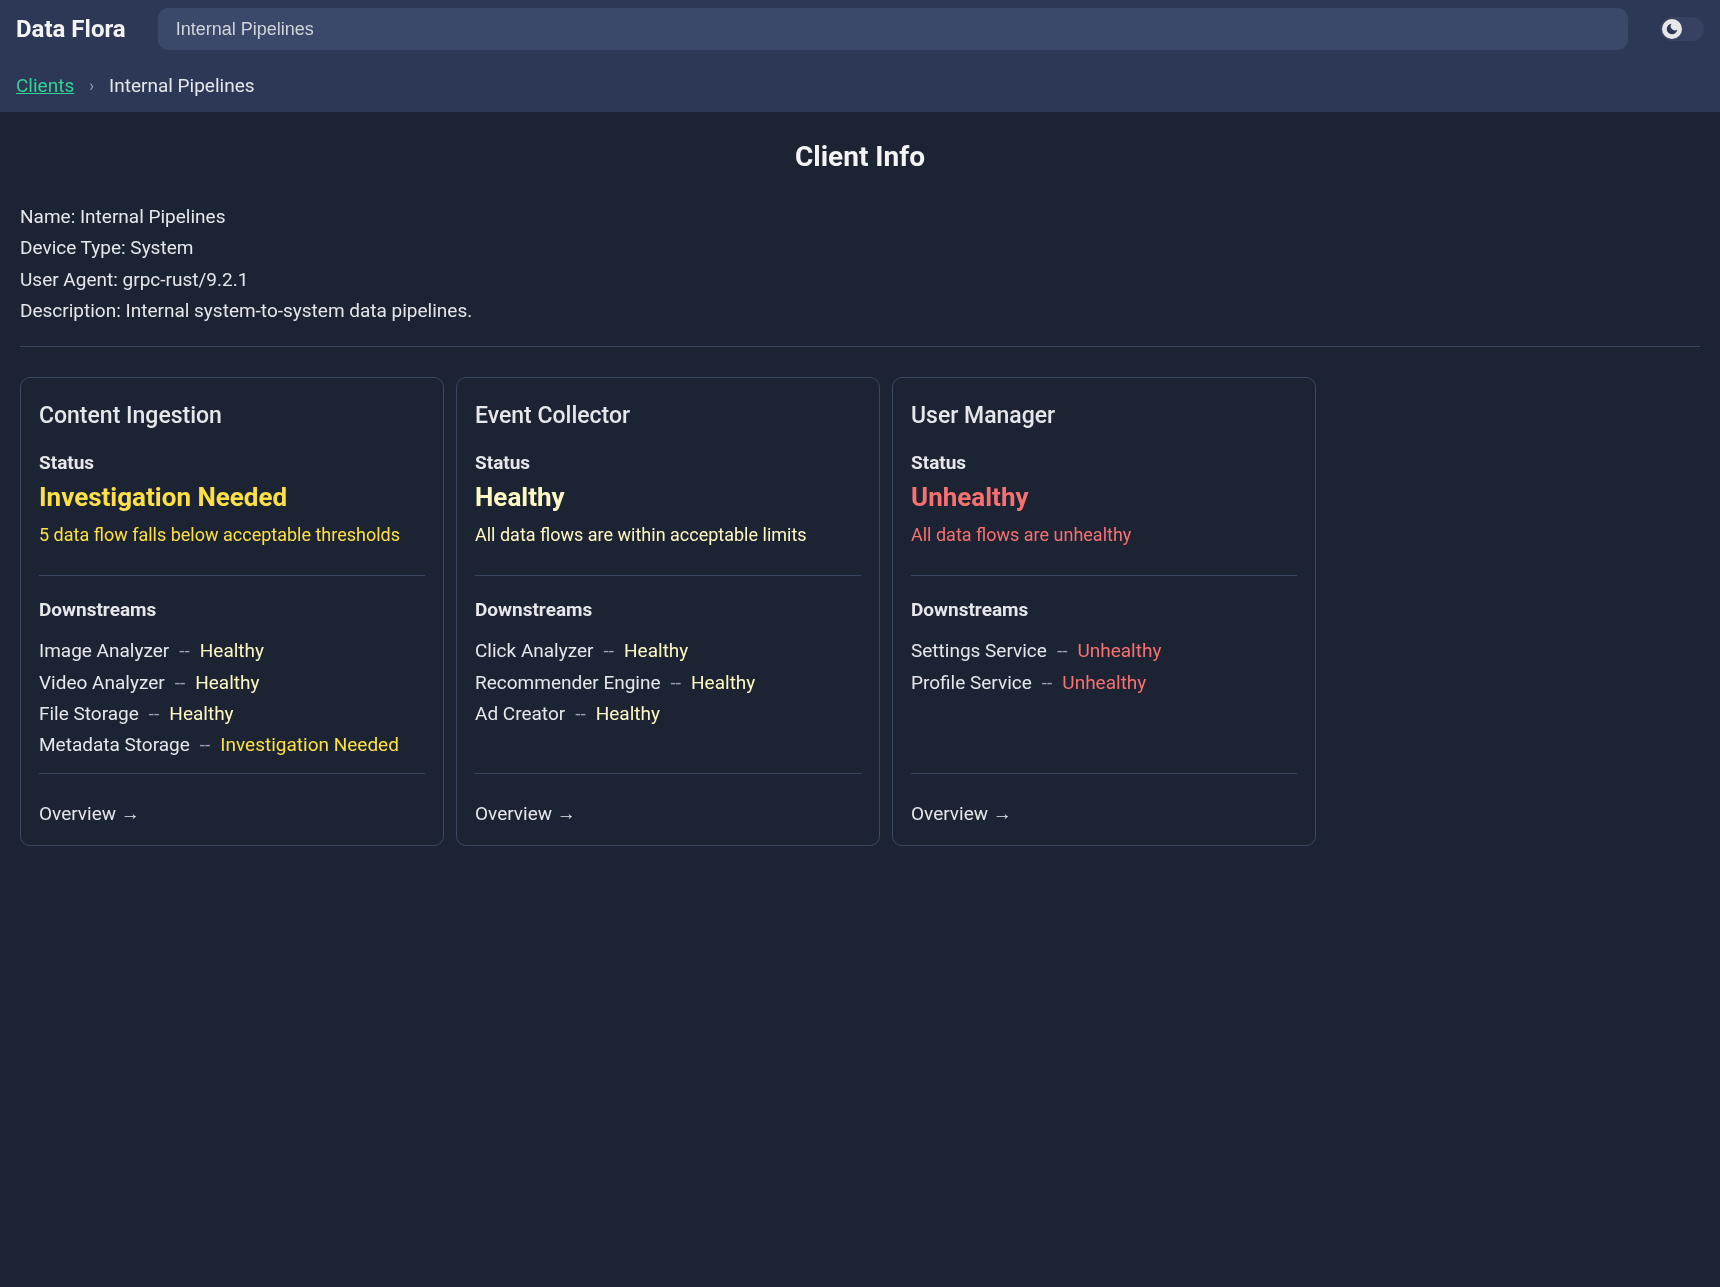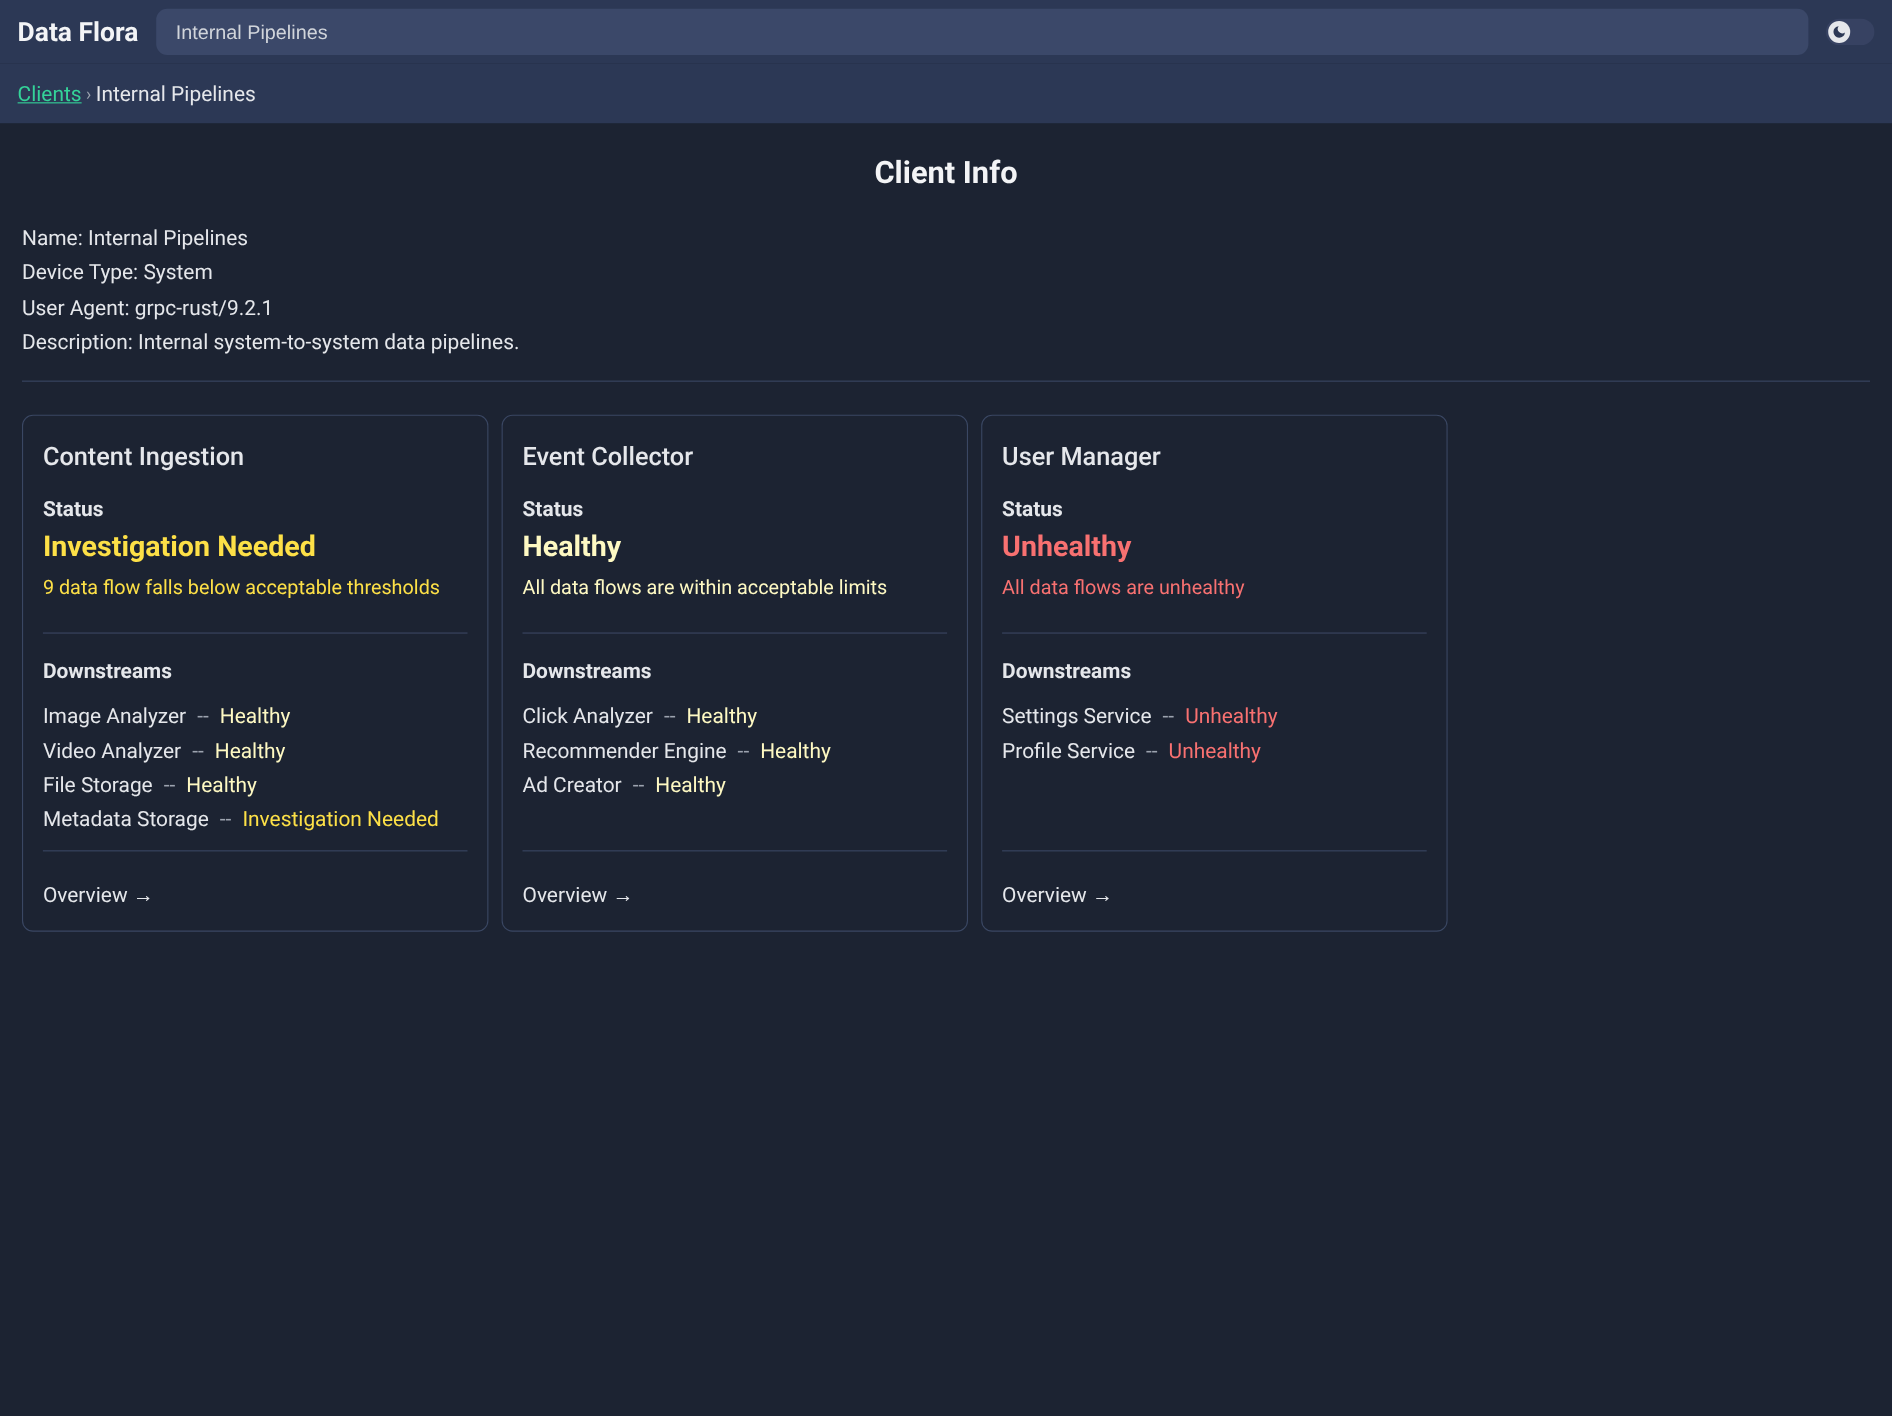--- a/index.html
+++ b/index.html
@@ -11,21 +11,21 @@
   width: 1720px;
   height: 1287px;
   overflow: hidden;
 }
 .header {
   background: #2c3855;
   height: 58px;
   display: flex;
   align-items: center;
   padding: 0 16px;
-  gap: 16px;
+  gap: 32px;
 }
 .app-title {
   font-weight: 700;
   font-size: 24px;
   color: #f3f4f6;
   white-space: nowrap;
 }
 .search-wrap {
   flex: 1;
   background: #3b4869;
@@ -63,21 +63,21 @@
   align-items: center;
   justify-content: center;
 }
 .theme-toggle-knob svg { width: 14px; height: 14px; fill: #2c3855; }
 .breadcrumb-bar {
   background: #2c3855;
   height: 54px;
   display: flex;
   align-items: center;
   padding: 0 16px;
-  gap: 4px;
+  gap: 15px;
   font-size: 19px;
 }
 .breadcrumb-link {
   color: #34d399;
   text-decoration: underline;
   cursor: pointer;
 }
 .breadcrumb-sep { color: #9ca3af; font-size: 16px; }
 .breadcrumb-current { color: #e5e7eb; }
 .main {
@@ -214,21 +214,21 @@
   </div>
 
   <hr class="divider">
 
 
   <div class="cards" id="cards">
       <div class="card">
         <div class="card-title">Content Ingestion</div>
         <div class="status-label">Status</div>
         <div class="status-value c-warn">Investigation Needed</div>
-        <div class="status-note c-warn">9 data flow falls below acceptable thresholds</div>
+        <div class="status-note c-warn">5 data flow falls below acceptable thresholds</div>
         <hr class="card-divider">
         <div class="downstreams-label">Downstreams</div>
         <div class="ds-list">
           <div class="ds-row">
             <span>Image Analyzer</span>
             <span class="ds-sep">--</span>
             <span class="c-ok">Healthy</span>
           </div>
           <div class="ds-row">
             <span>Video Analyzer</span>

